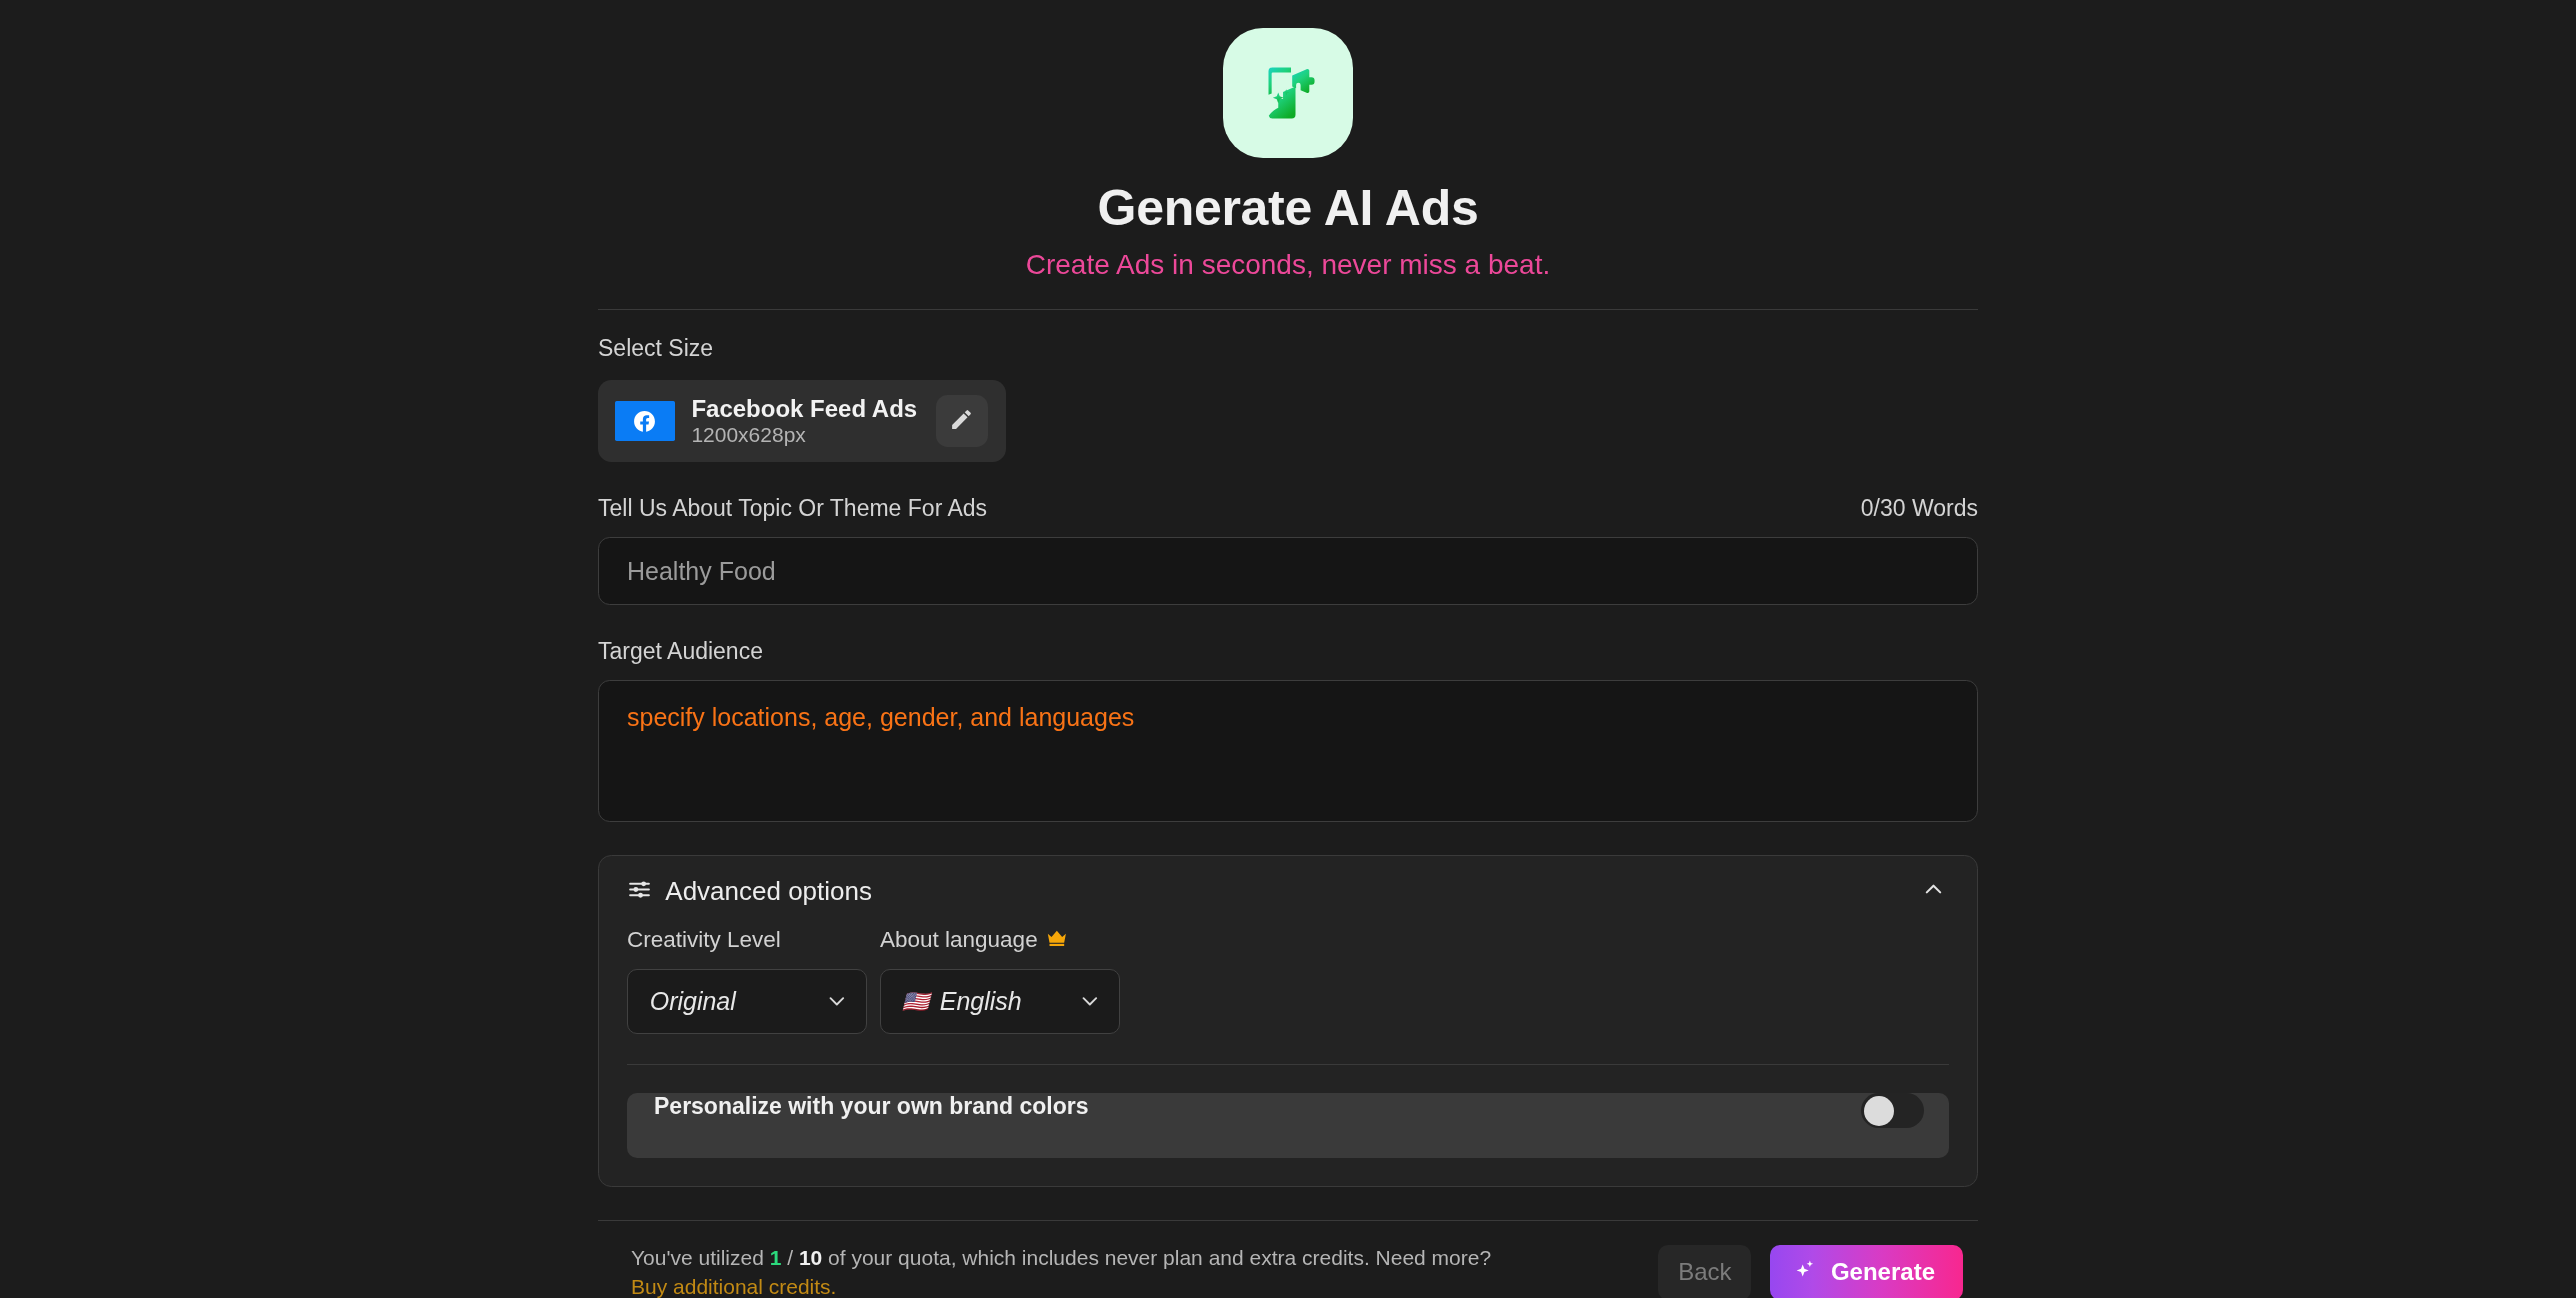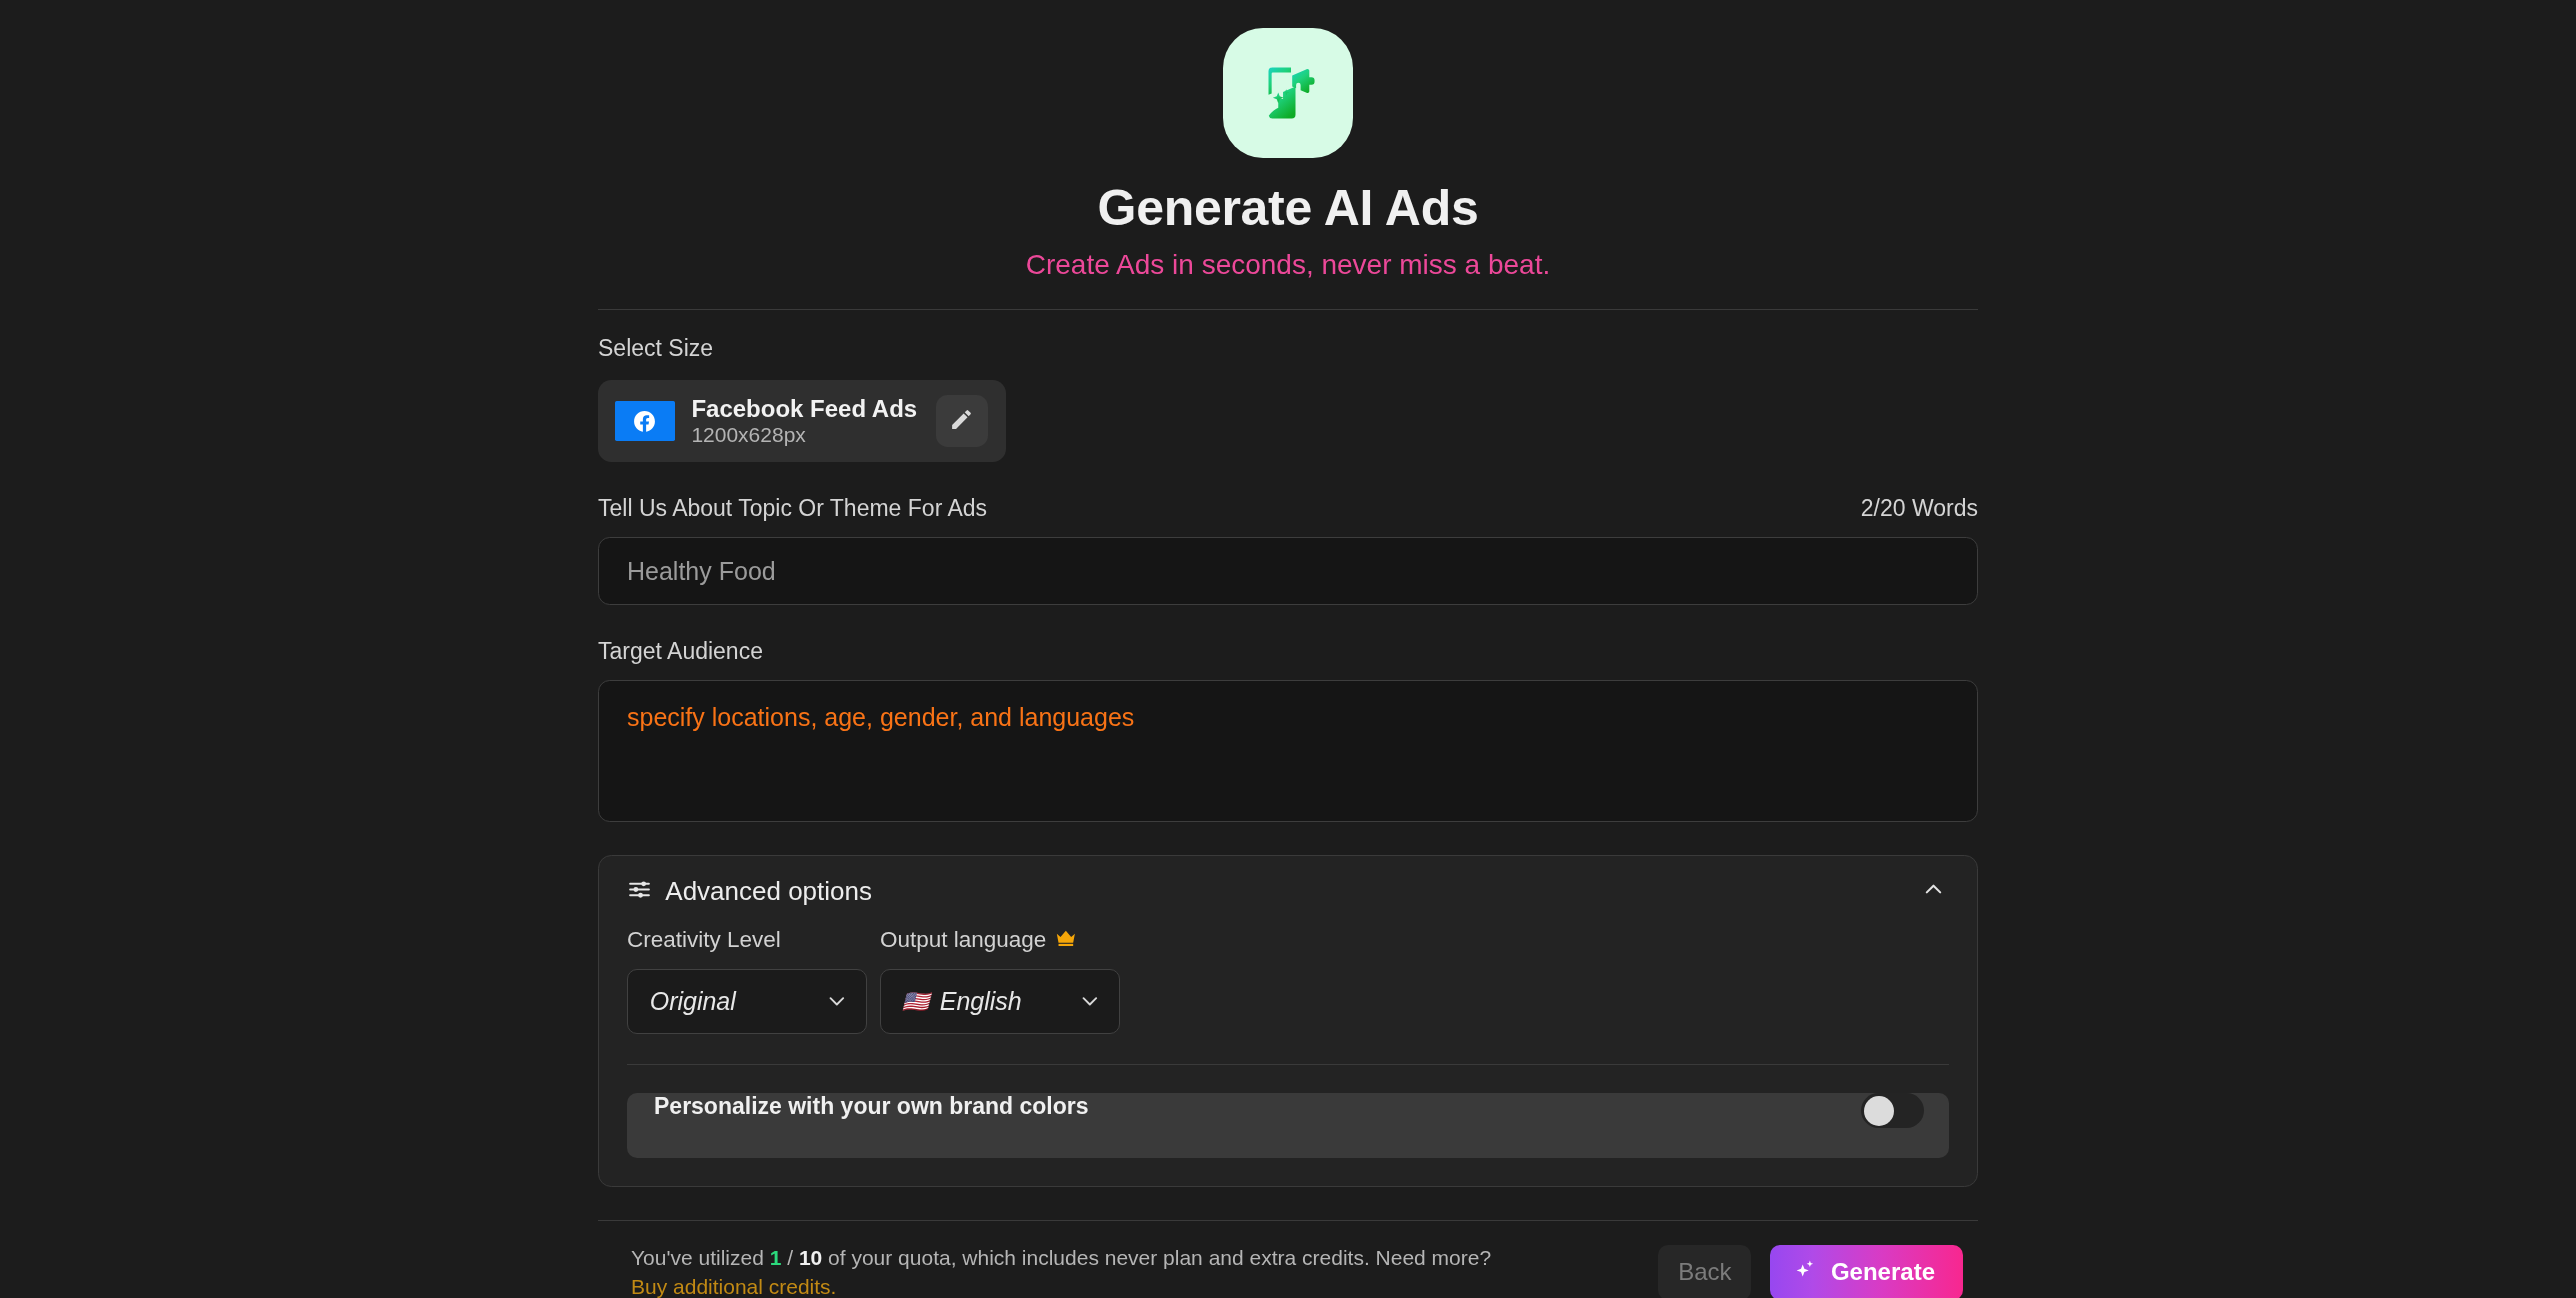--- a/index.html
+++ b/index.html
@@ -314,21 +314,21 @@
               <path d="M3 17.25V21h3.75L17.81 9.94l-3.75-3.75L3 17.25zM20.71 7.04a1 1 0 0 0 0-1.41l-2.34-2.34a1 1 0 0 0-1.41 0l-1.83 1.83 3.75 3.75 1.83-1.83z"></path>
             </svg>
           </span>
         </div>
       </div>
     </div>
 
     <div class="sec-topic">
       <div class="label-row">
         <span class="field-label">Tell Us About Topic Or Theme For Ads</span>
-        <span class="counter">2/20 Words</span>
+        <span class="counter">0/30 Words</span>
       </div>
       <div class="text-input">Healthy Food</div>
     </div>
 
     <div class="sec-audience">
       <div class="field-label">Target Audience</div>
       <div class="text-area">specify locations, age, gender, and languages</div>
     </div>
 
     <div class="adv-panel">
@@ -361,21 +361,21 @@
               <span>
                 <svg width="21.7" height="21.7" viewBox="0 0 24 24" fill="none" stroke="#d8d8d8" stroke-width="2.1" stroke-linecap="round" stroke-linejoin="round">
                   <polyline points="5,9 12,16 19,9"></polyline>
                 </svg>
               </span>
             </div>
           </div>
 
           <div class="adv-col language">
             <div class="adv-label">
-              <span>Output language</span>
+              <span>About language</span>
               <span>
                 <svg width="21.7" height="18.3" viewBox="0 0 24 20" fill="#f5a609">
                   <path d="M2 5.2l4.1 3.4L12 1.8l5.9 6.8L22 5.2 20.1 15H3.9L2 5.2z"></path>
                   <rect x="3.9" y="16.3" width="16.2" height="2.4"></rect>
                 </svg>
               </span>
             </div>
             <div class="select-box">
               <span class="select-value">
                 <span class="flag">🇺🇸</span>

